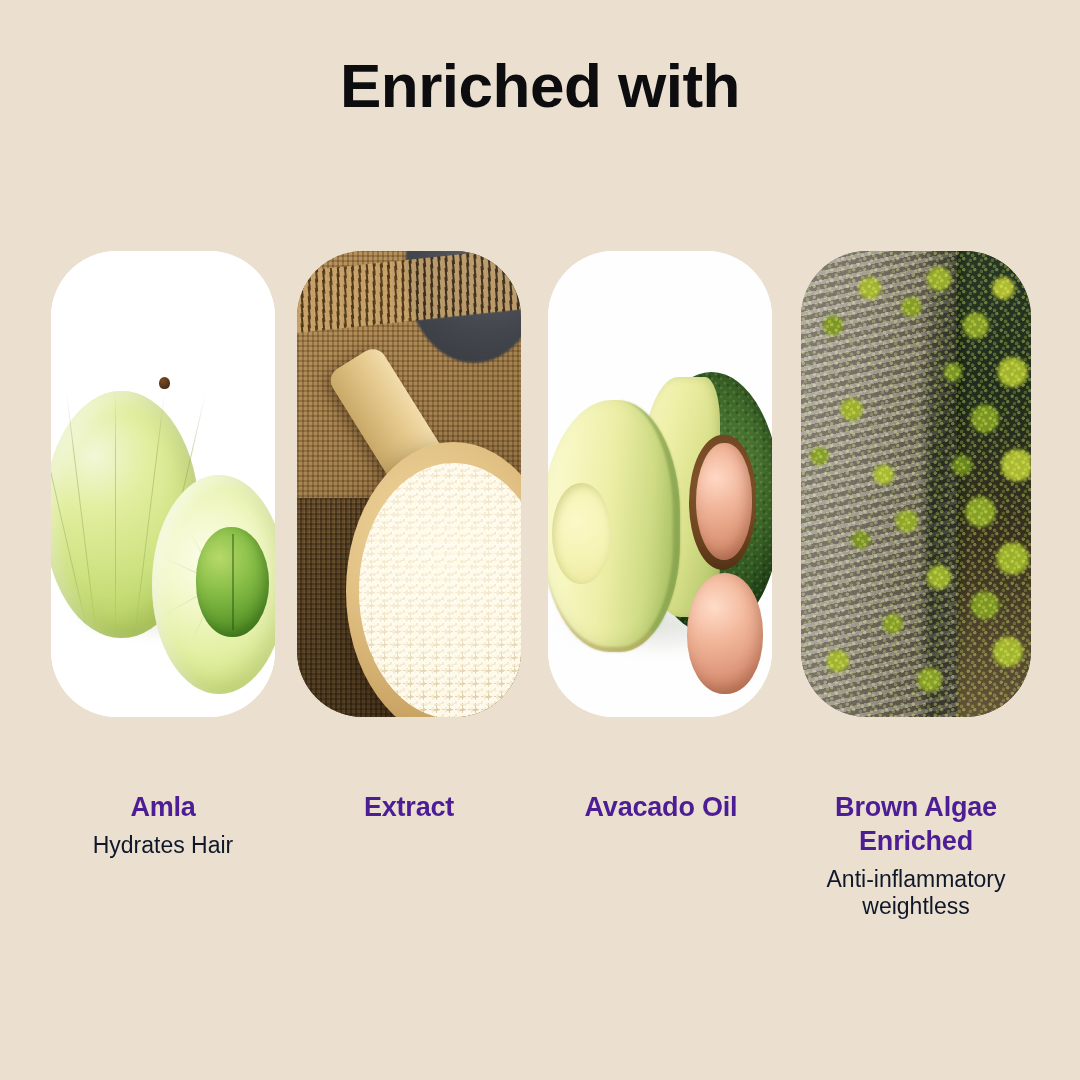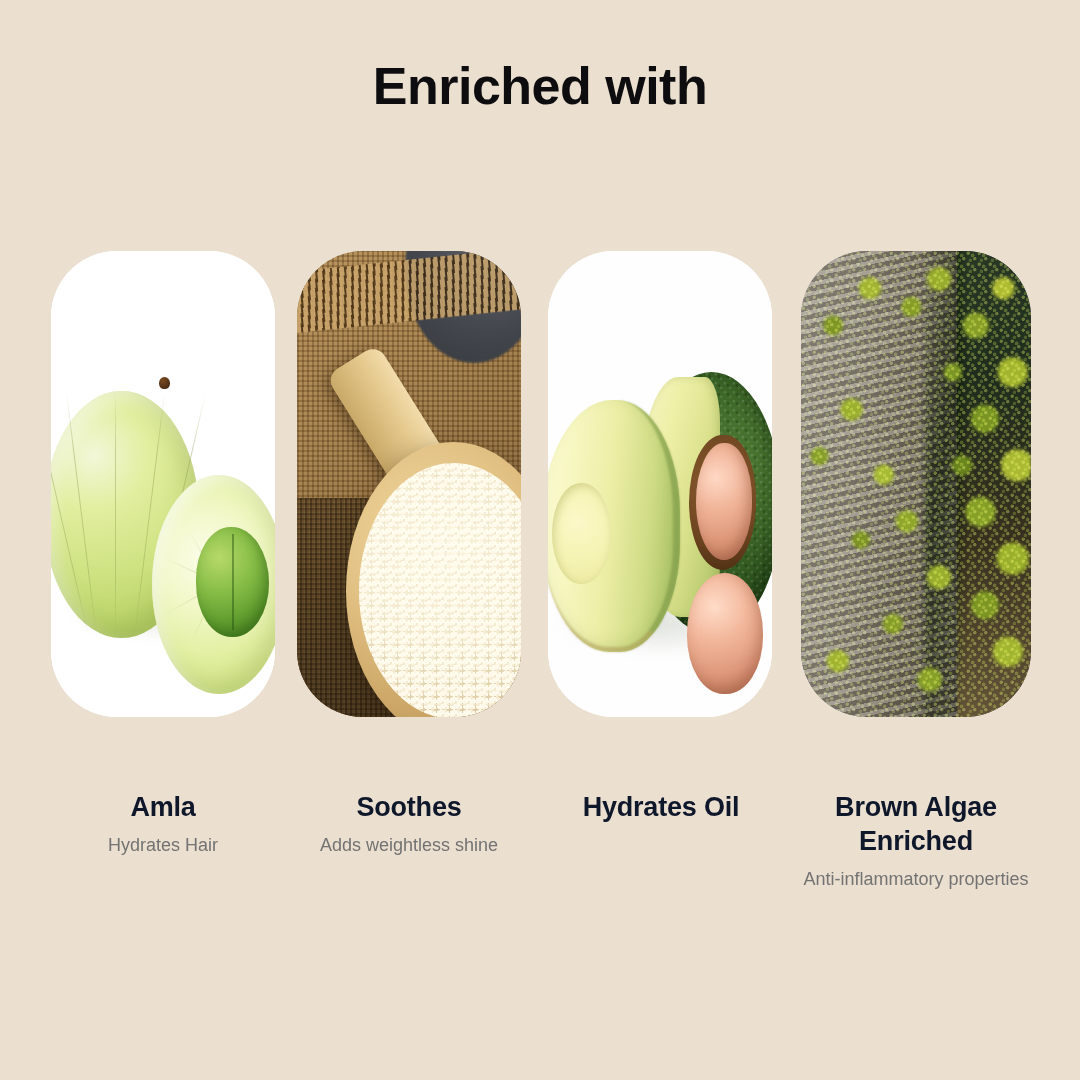--- a/index.html
+++ b/index.html
@@ -8,21 +8,21 @@
     background:#ebdfd0;
     font-family:"Liberation Sans", sans-serif;
     -webkit-font-smoothing:antialiased;
   }
   .canvas{position:relative;width:1080px;height:1080px;background:#ebdfd0;}
 
   
   .page-title{
     position:absolute;left:0;top:44px;width:1080px;
     text-align:center;
-    font-size:52px;line-height:84px;
+    font-size:62px;line-height:84px;
     font-weight:bold;
     letter-spacing:-0.5px;
     color:#0d0d0f;
   }
 
   
   .cards{position:absolute;left:51px;top:251px;width:980px;height:466px;}
   .card{
     position:absolute;top:0;width:224px;height:466px;
     border-radius:66px;overflow:hidden;
@@ -300,26 +300,26 @@
 
   
   .captions{position:absolute;left:51px;top:790px;width:980px;}
   .cap{position:absolute;top:0;text-align:center;}
   .cap.p1{left:-18px;width:260px;}
   .cap.p2{left:228px;width:260px;}
   .cap.p3{left:480px;width:260px;}
   .cap.p4{left:726px;width:278px;}
   .cap-title{
     font-size:27px;line-height:34px;font-weight:bold;
-    color:#0f172a;letter-spacing:-0.2px;
+    color:#4c1d95;letter-spacing:-0.2px;
   }
   .cap-desc{
     margin-top:8px;
-    font-size:18px;line-height:27px;font-weight:normal;
-    color:#737373;
+    font-size:23px;line-height:27px;font-weight:normal;
+    color:#0f172a;
   }
 </style>
 </head>
 <body>
 
 <div class="canvas">
 
   <div class="page-title">Enriched with</div>
 
   <div class="cards">
@@ -394,25 +394,24 @@
     </div>
 
   </div>
 
   <div class="captions">
     <div class="cap p1">
       <div class="cap-title">Amla</div>
       <div class="cap-desc">Hydrates Hair</div>
     </div>
     <div class="cap p2">
-      <div class="cap-title">Soothes</div>
-      <div class="cap-desc">Adds weightless shine</div>
+      <div class="cap-title">Extract</div>
     </div>
     <div class="cap p3">
-      <div class="cap-title">Hydrates Oil</div>
+      <div class="cap-title">Avacado Oil</div>
     </div>
     <div class="cap p4">
       <div class="cap-title">Brown Algae Enriched</div>
-      <div class="cap-desc">Anti-inflammatory properties</div>
+      <div class="cap-desc">Anti-inflammatory weightless</div>
     </div>
   </div>
 
 </div>
 
 </body></html>

